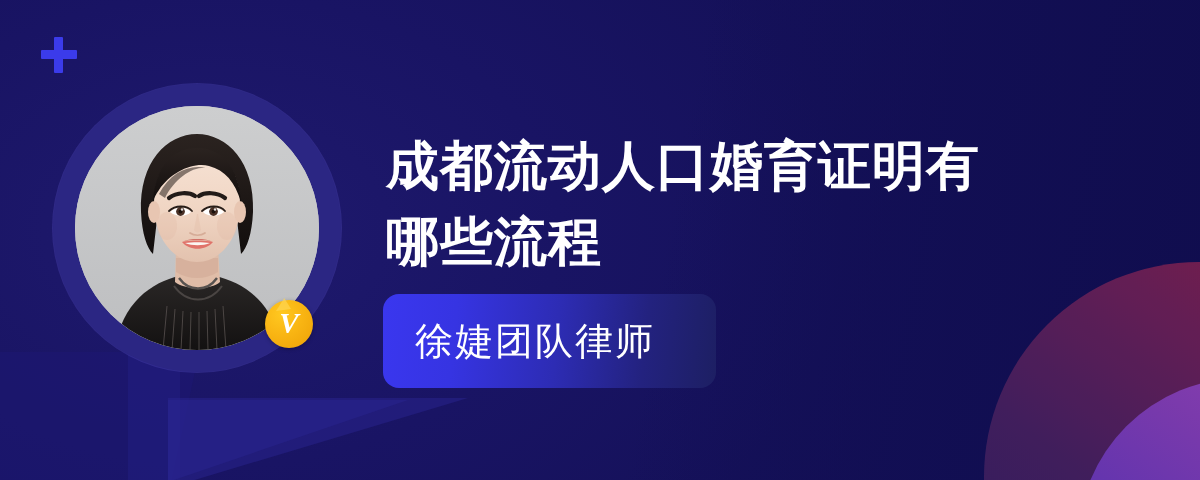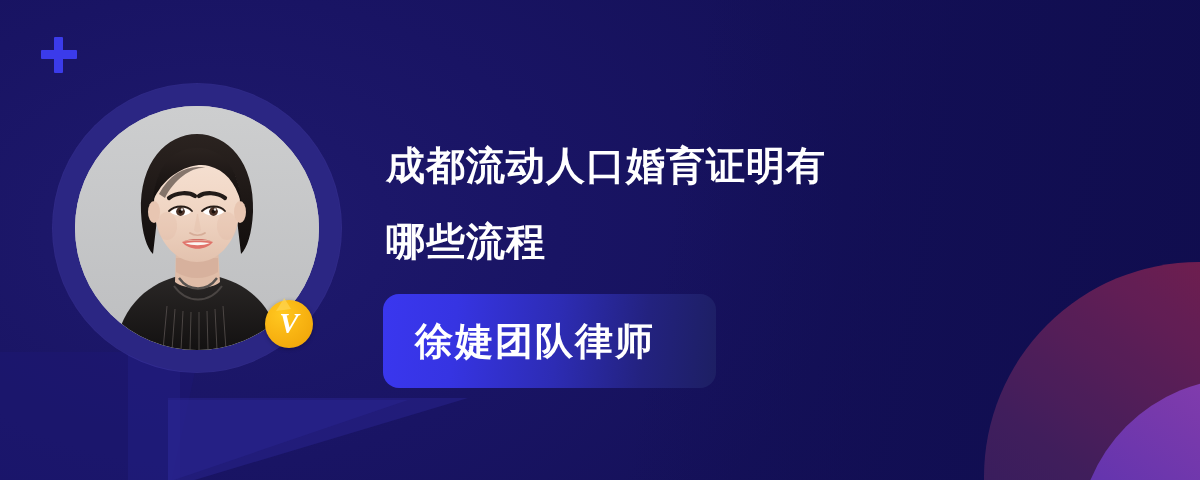--- a/index.html
+++ b/index.html
@@ -180,42 +180,42 @@
     clip-path: polygon(0 100%, 55% 0, 100% 85%);
   }
 
   
   .title {
     position: absolute;
     left: 386px;
     top: 128px;
     width: 700px;
     color: #ffffff;
-    font-size: 39px;
+    font-size: 53px;
     font-weight: bold;
     line-height: 76px;
     letter-spacing: 1px;
     white-space: pre-line;
   }
 
   
   .cta-button {
     position: absolute;
     left: 383px;
     top: 294px;
     width: 333px;
     height: 94px;
     border: 0;
     padding: 0;
     border-radius: 16px;
     background: linear-gradient(96deg, #3a37ef 0%, #3634e2 22%, #2d2cb4 52%, #23227f 78%, #1d1f63 100%);
     color: #ffffff;
     font-family: "Liberation Sans", "DejaVu Sans", sans-serif;
     font-size: 38px;
-    font-weight: bold;
+    font-weight: normal;
     letter-spacing: 2px;
     text-align: left;
     padding-left: 32px;
     box-sizing: border-box;
     cursor: pointer;
     display: flex;
     align-items: center;
   }
 </style>
 </head>

